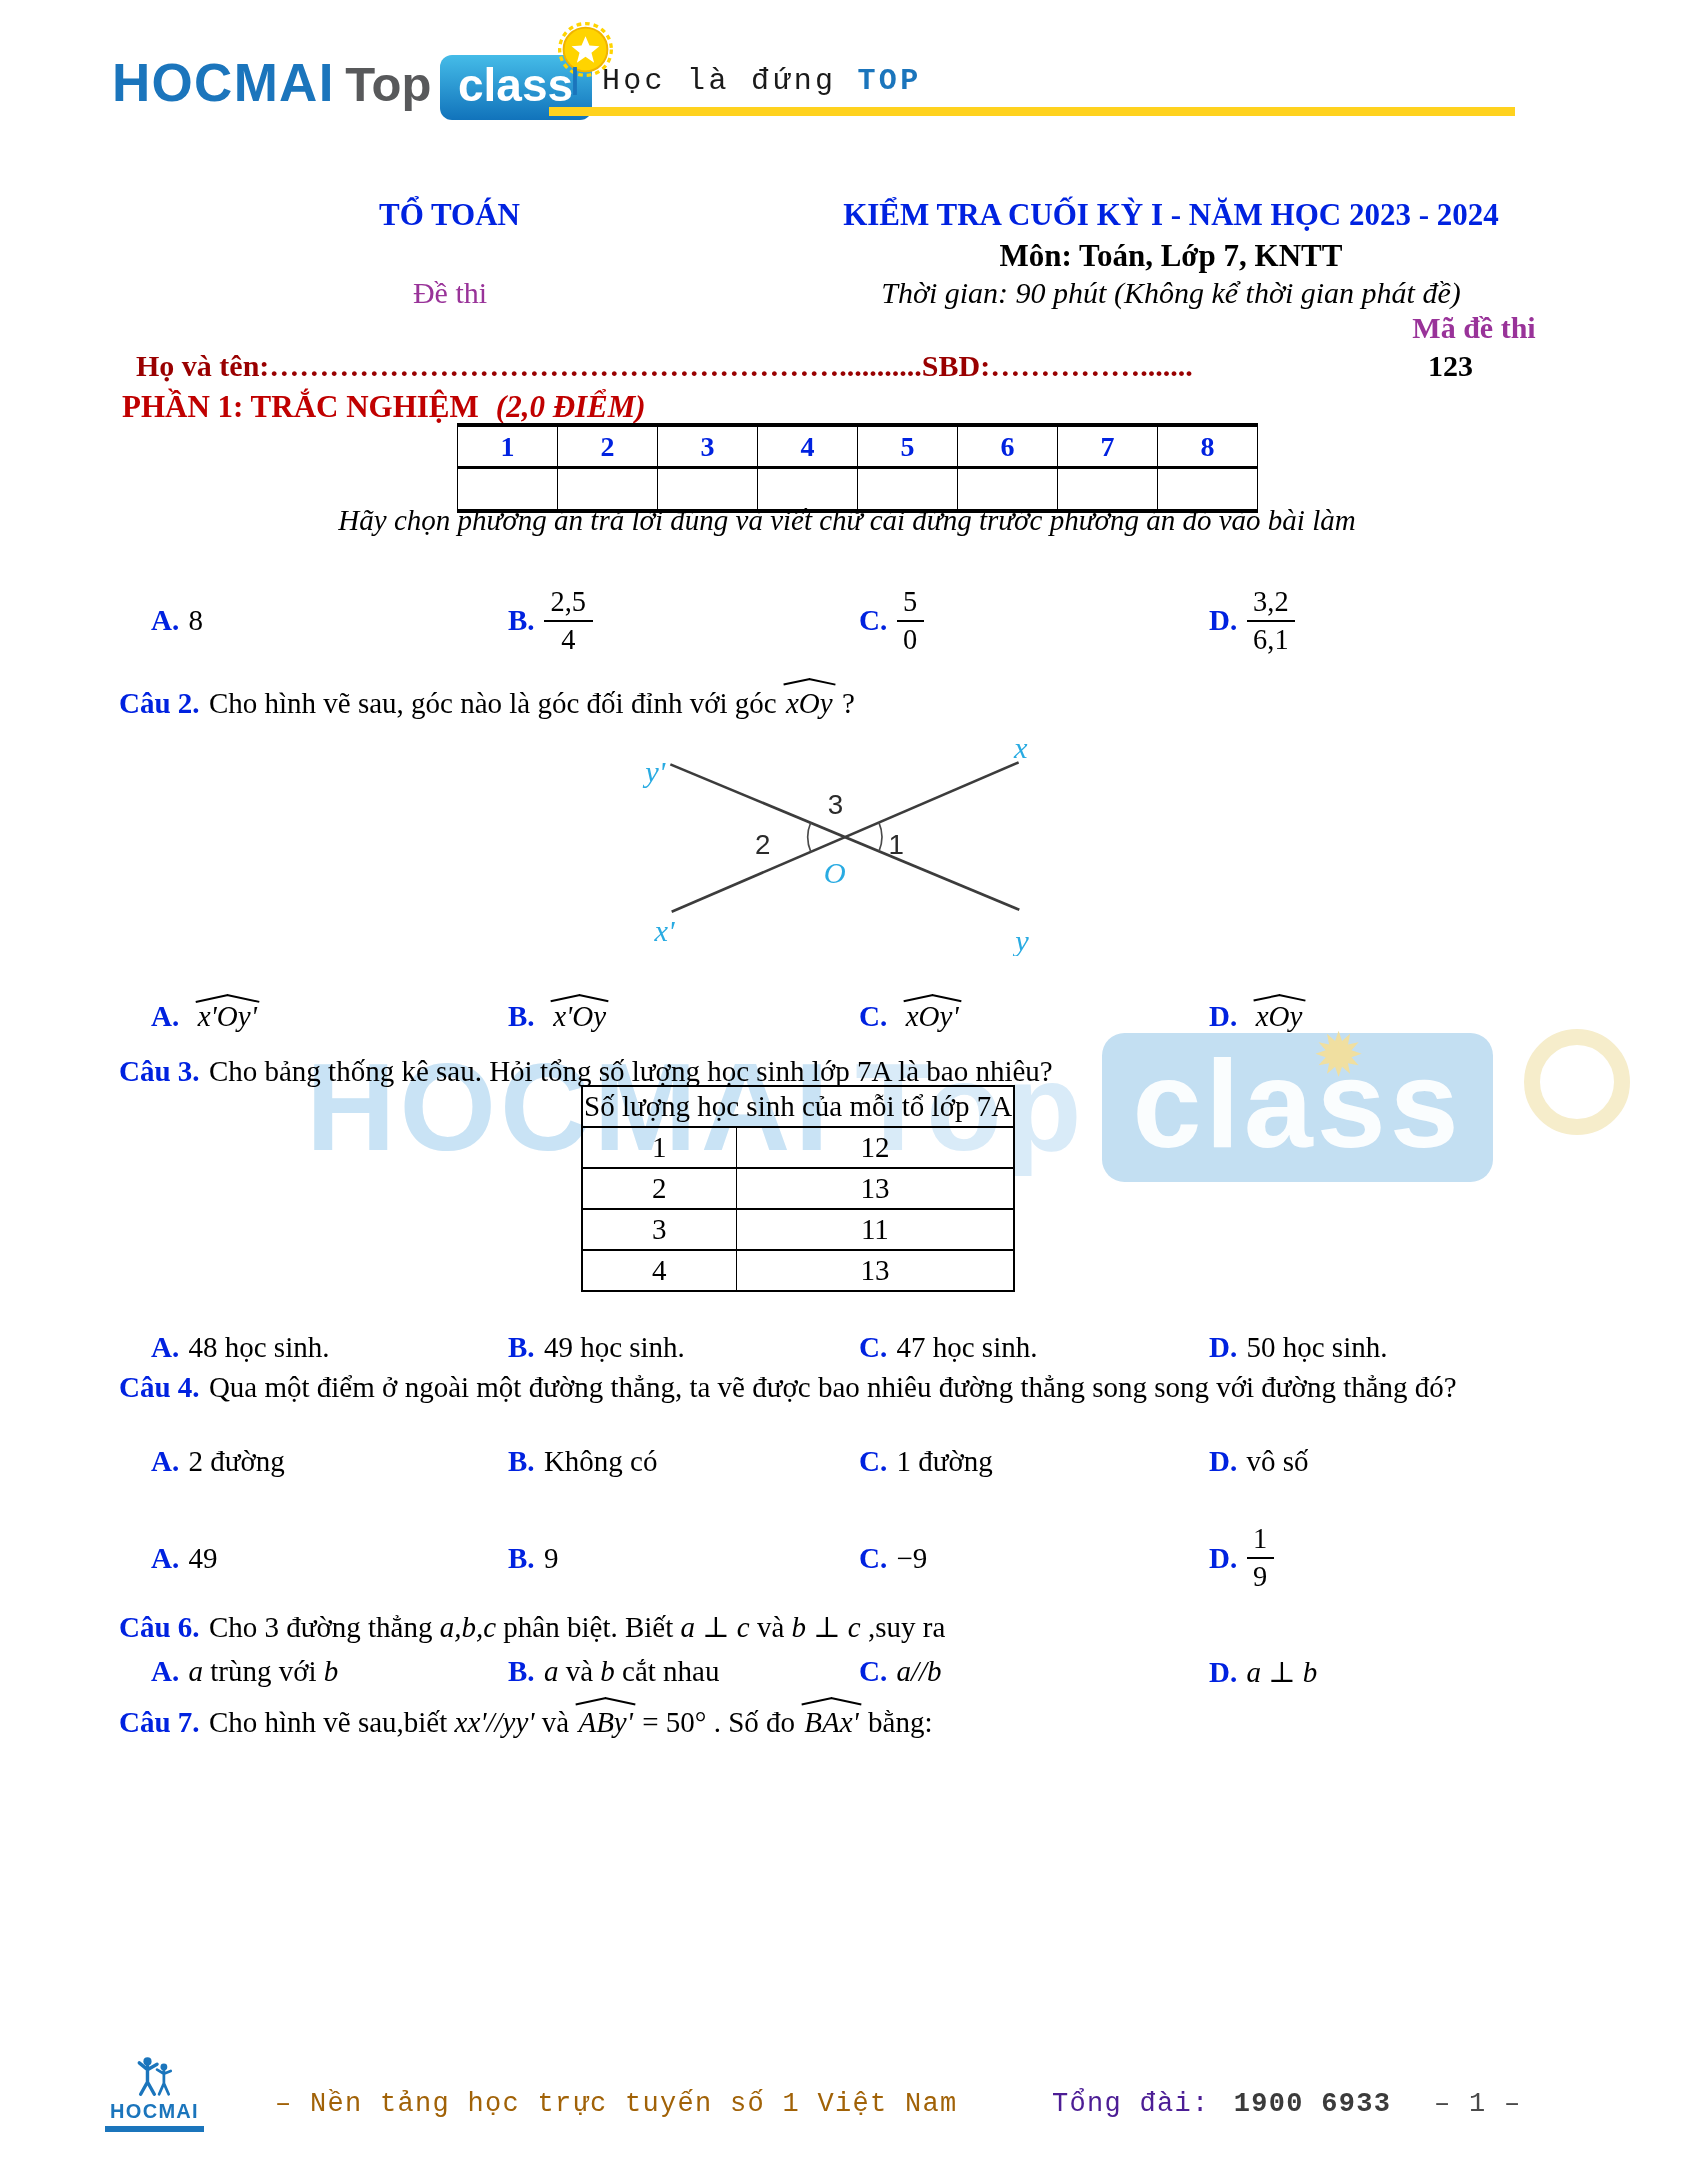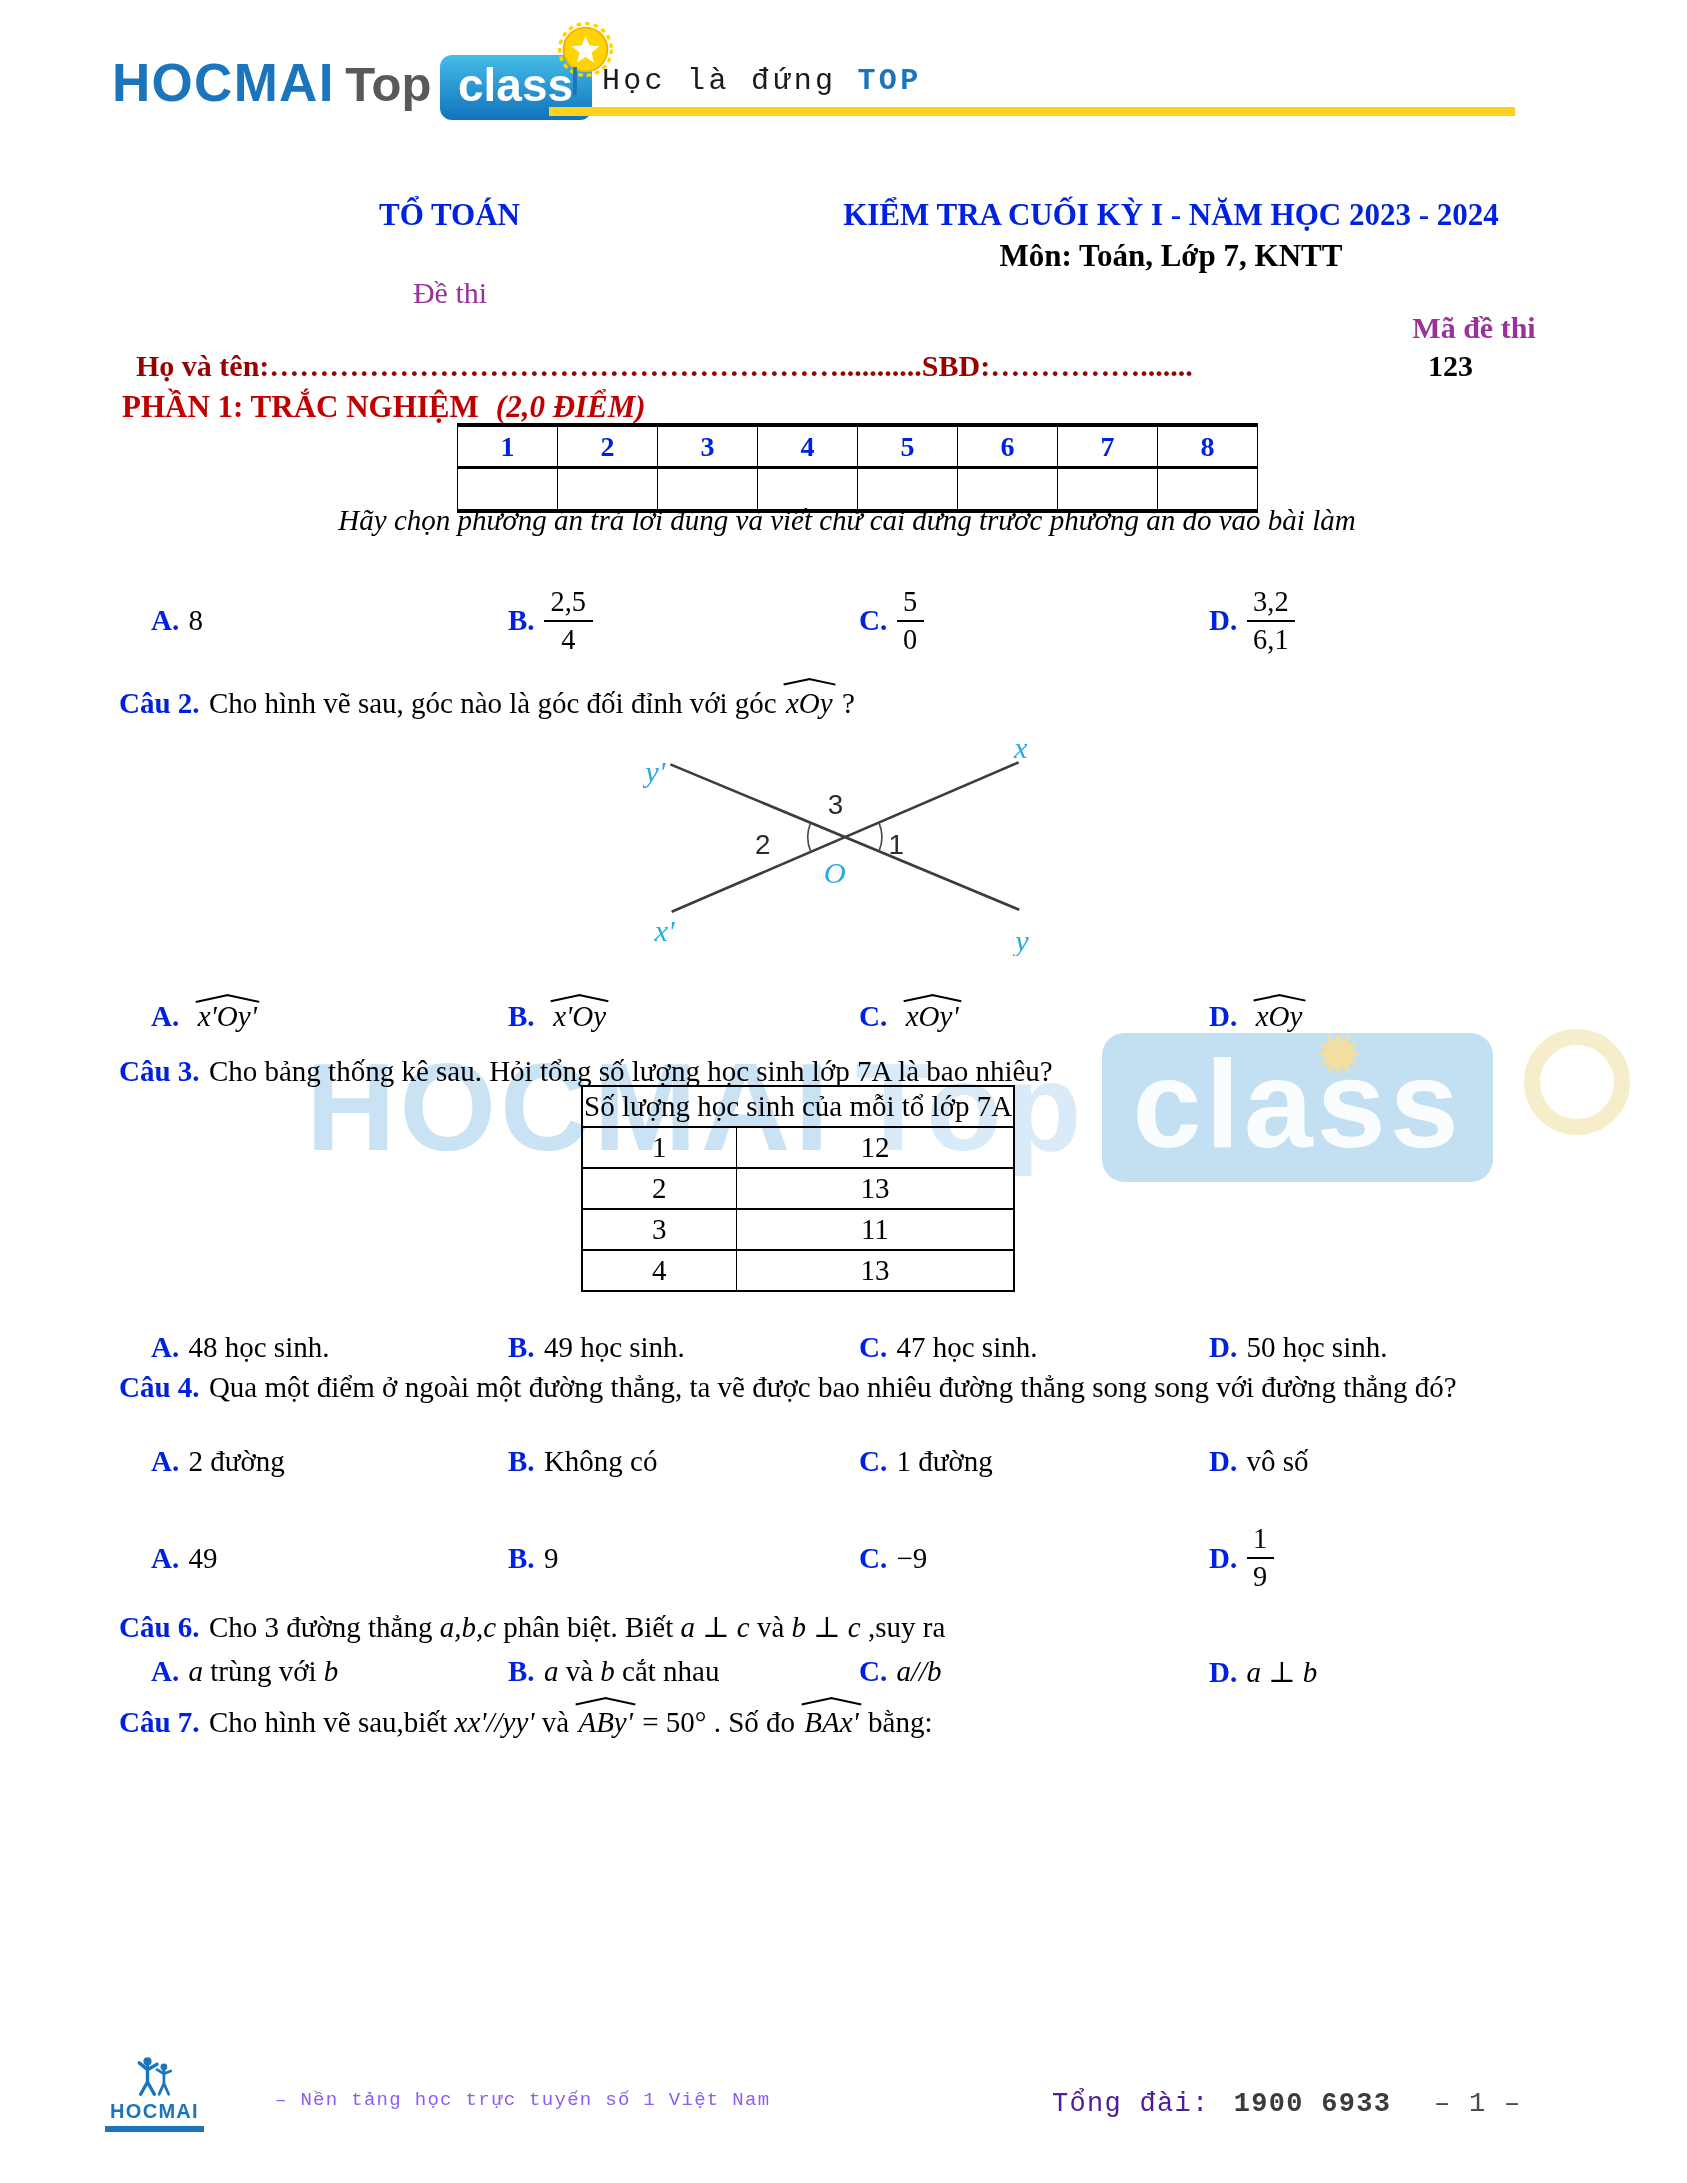--- a/index.html
+++ b/index.html
@@ -87,21 +87,21 @@
   table.q3t tr{border-bottom:2.6px solid #000;}
   table.q3t .ttl{font-size:29px;height:37px;}
   table.q3t .c1{width:173px;} table.q3t .c2{width:347px;}
 
   
   .f-logo{left:105px;top:2056px;width:99px;text-align:center;z-index:1;}
   .f-brand{font-family:"Liberation Sans","DejaVu Sans",sans-serif;font-weight:800;font-size:20px;
            color:#1b75bc;letter-spacing:1.3px;margin-top:-4px;}
   .f-bar{height:6px;background:#1b75bc;margin-top:3.3px;}
   .f-desc{left:275px;top:2089px;font-family:"Liberation Mono","DejaVu Sans Mono",monospace;
-          font-size:19px;letter-spacing:1.3px;color:#8b5cf6;z-index:1;}
+          font-size:27px;letter-spacing:1.3px;color:#a16207;z-index:1;}
   .f-hotline{left:1052px;top:2089px;font-family:"Liberation Mono","DejaVu Sans Mono",monospace;
              font-size:27px;letter-spacing:1.3px;z-index:1;}
   .f-hotline .lbl{color:#4c1d95;}
   .f-hotline .num{color:#3b3b3b;font-weight:bold;margin-left:6.6px;}
   .f-page{left:1434px;top:2089px;font-family:"Liberation Mono","DejaVu Sans Mono",monospace;
           font-size:27px;letter-spacing:1.3px;color:#4a4a4a;z-index:1;}
 </style>
 </head>
 <body>
 
@@ -132,20 +132,21 @@
   <div class="z tagline">
     <span class="bar">|</span><span>Học là đứng</span>
     <span class="top">TOP</span>
   </div>
   <div class="z yellow-bar"></div>
 
   <div class="z t-dept">TỔ TOÁN</div>
   <div class="z t-exam">KIỂM TRA CUỐI KỲ I - NĂM HỌC 2023 - 2024</div>
   <div class="z t-subject">Môn: Toán, Lớp 7, KNTT</div>
   <div class="z t-paper">Đề thi</div>
+  <div class="z t-duration">Thời gian: 90 phút (Không kể thời gian phát đề)</div>
   <div class="z t-code-label">Mã đề thi</div>
   <div class="z t-name">Họ và tên:…………………………………………………...........SBD:…………….......</div>
   <div class="z t-code-value">123</div>
 
   <div class="z part1-heading">
     <span>PHẦN 1: TRẮC NGHIỆM</span>
     <span class="part1-points">(2,0 ĐIỂM)</span>
   </div>
   <div class="z agrid-wrap">
     <table class="agrid">

